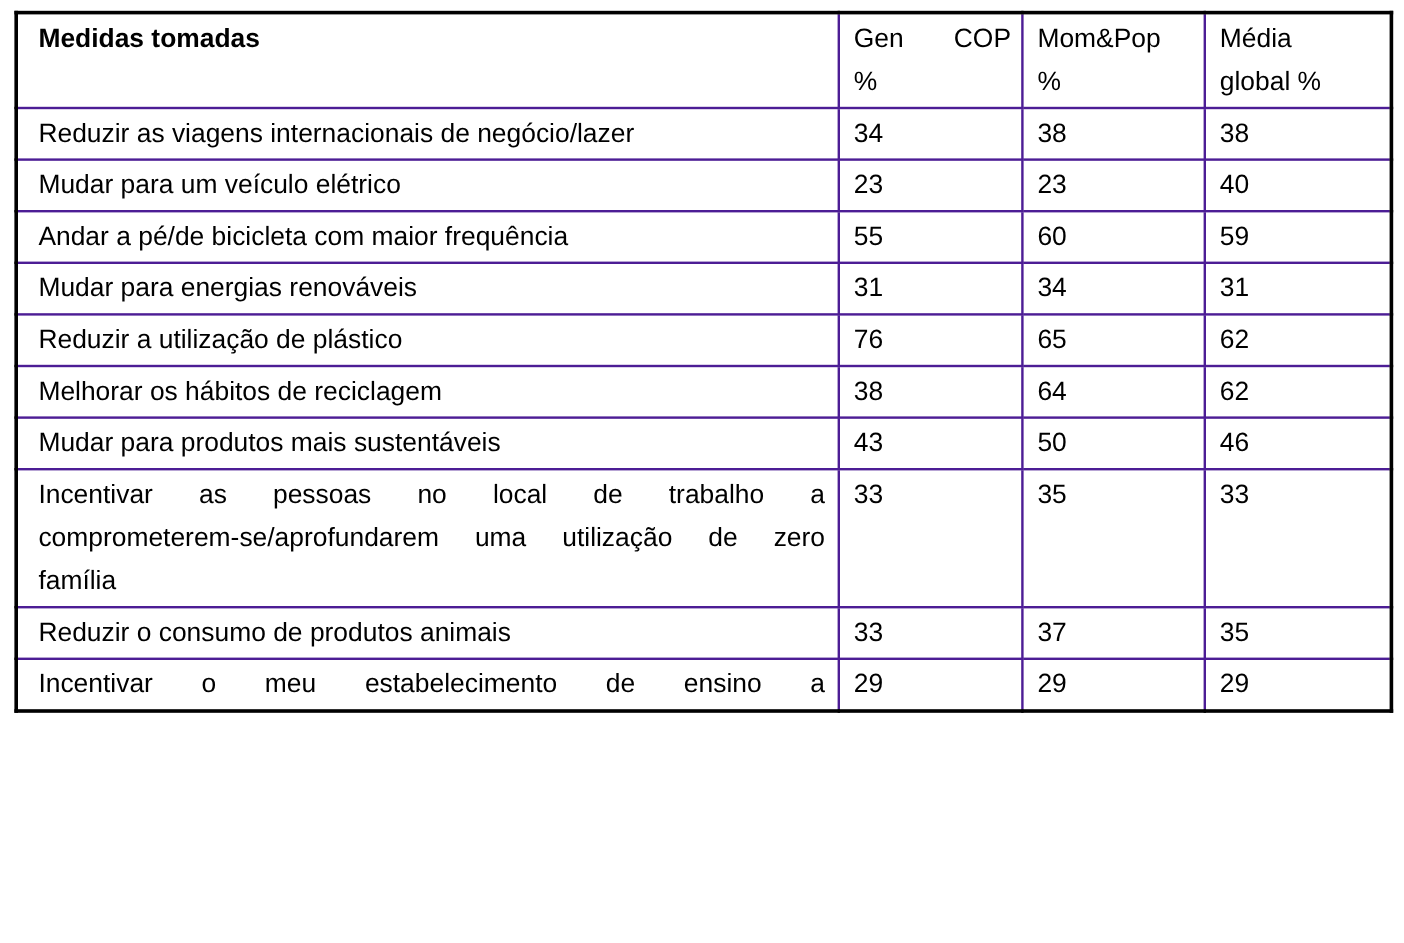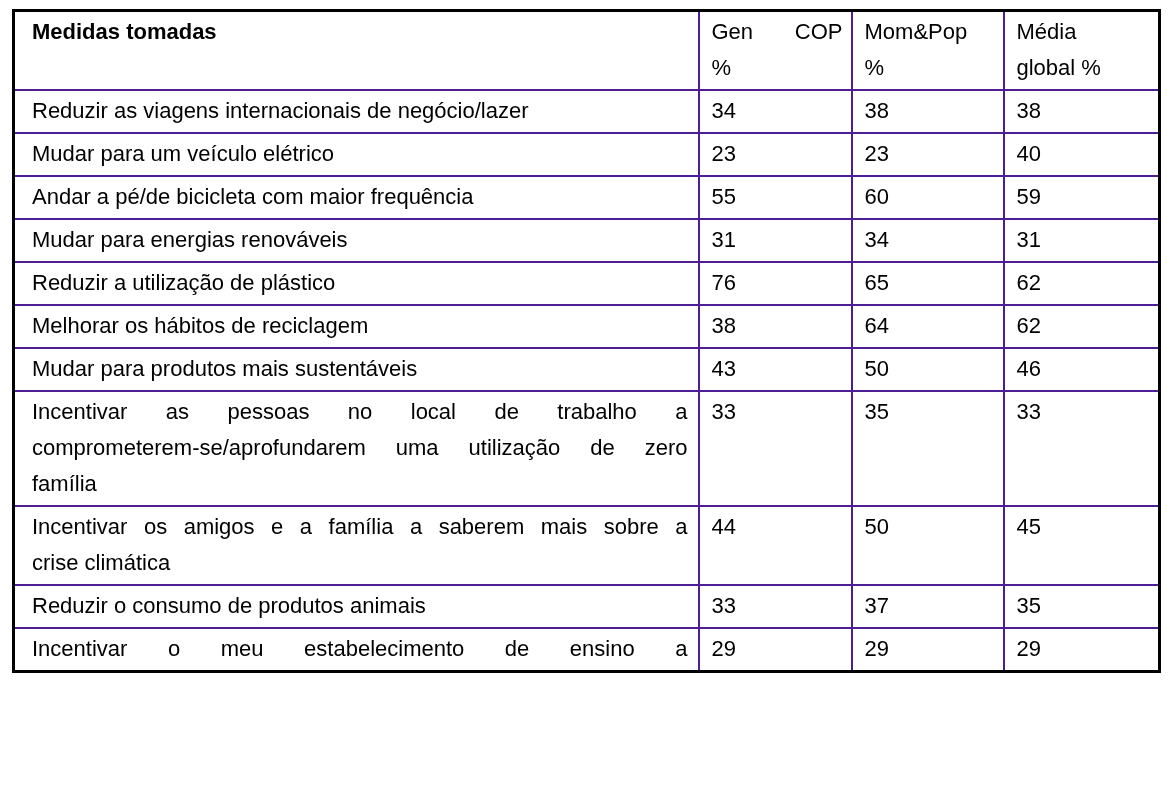--- a/index.html
+++ b/index.html
@@ -148,29 +148,20 @@
             <span class="jline">Incentivar as pessoas no local de trabalho a</span>
             <span class="jline">comprometerem-se/aprofundarem uma utilização de zero</span>
             <span class="jline last">família</span>
           </td>
         <td>33</td>
         <td>35</td>
         <td>33</td>
       </tr>
       <tr>
         <td class="measure-cell">
-            <span class="jline">Incentivar os amigos e a família a saberem mais sobre a</span>
-            <span class="jline last">crise climática</span>
-          </td>
-        <td>44</td>
-        <td>50</td>
-        <td>45</td>
-      </tr>
-      <tr>
-        <td class="measure-cell">
             <span class="jline last">Reduzir o consumo de produtos animais</span>
           </td>
         <td>33</td>
         <td>37</td>
         <td>35</td>
       </tr>
       <tr>
         <td class="measure-cell">
             <span class="jline">Incentivar o meu estabelecimento de ensino a</span>
           </td>

